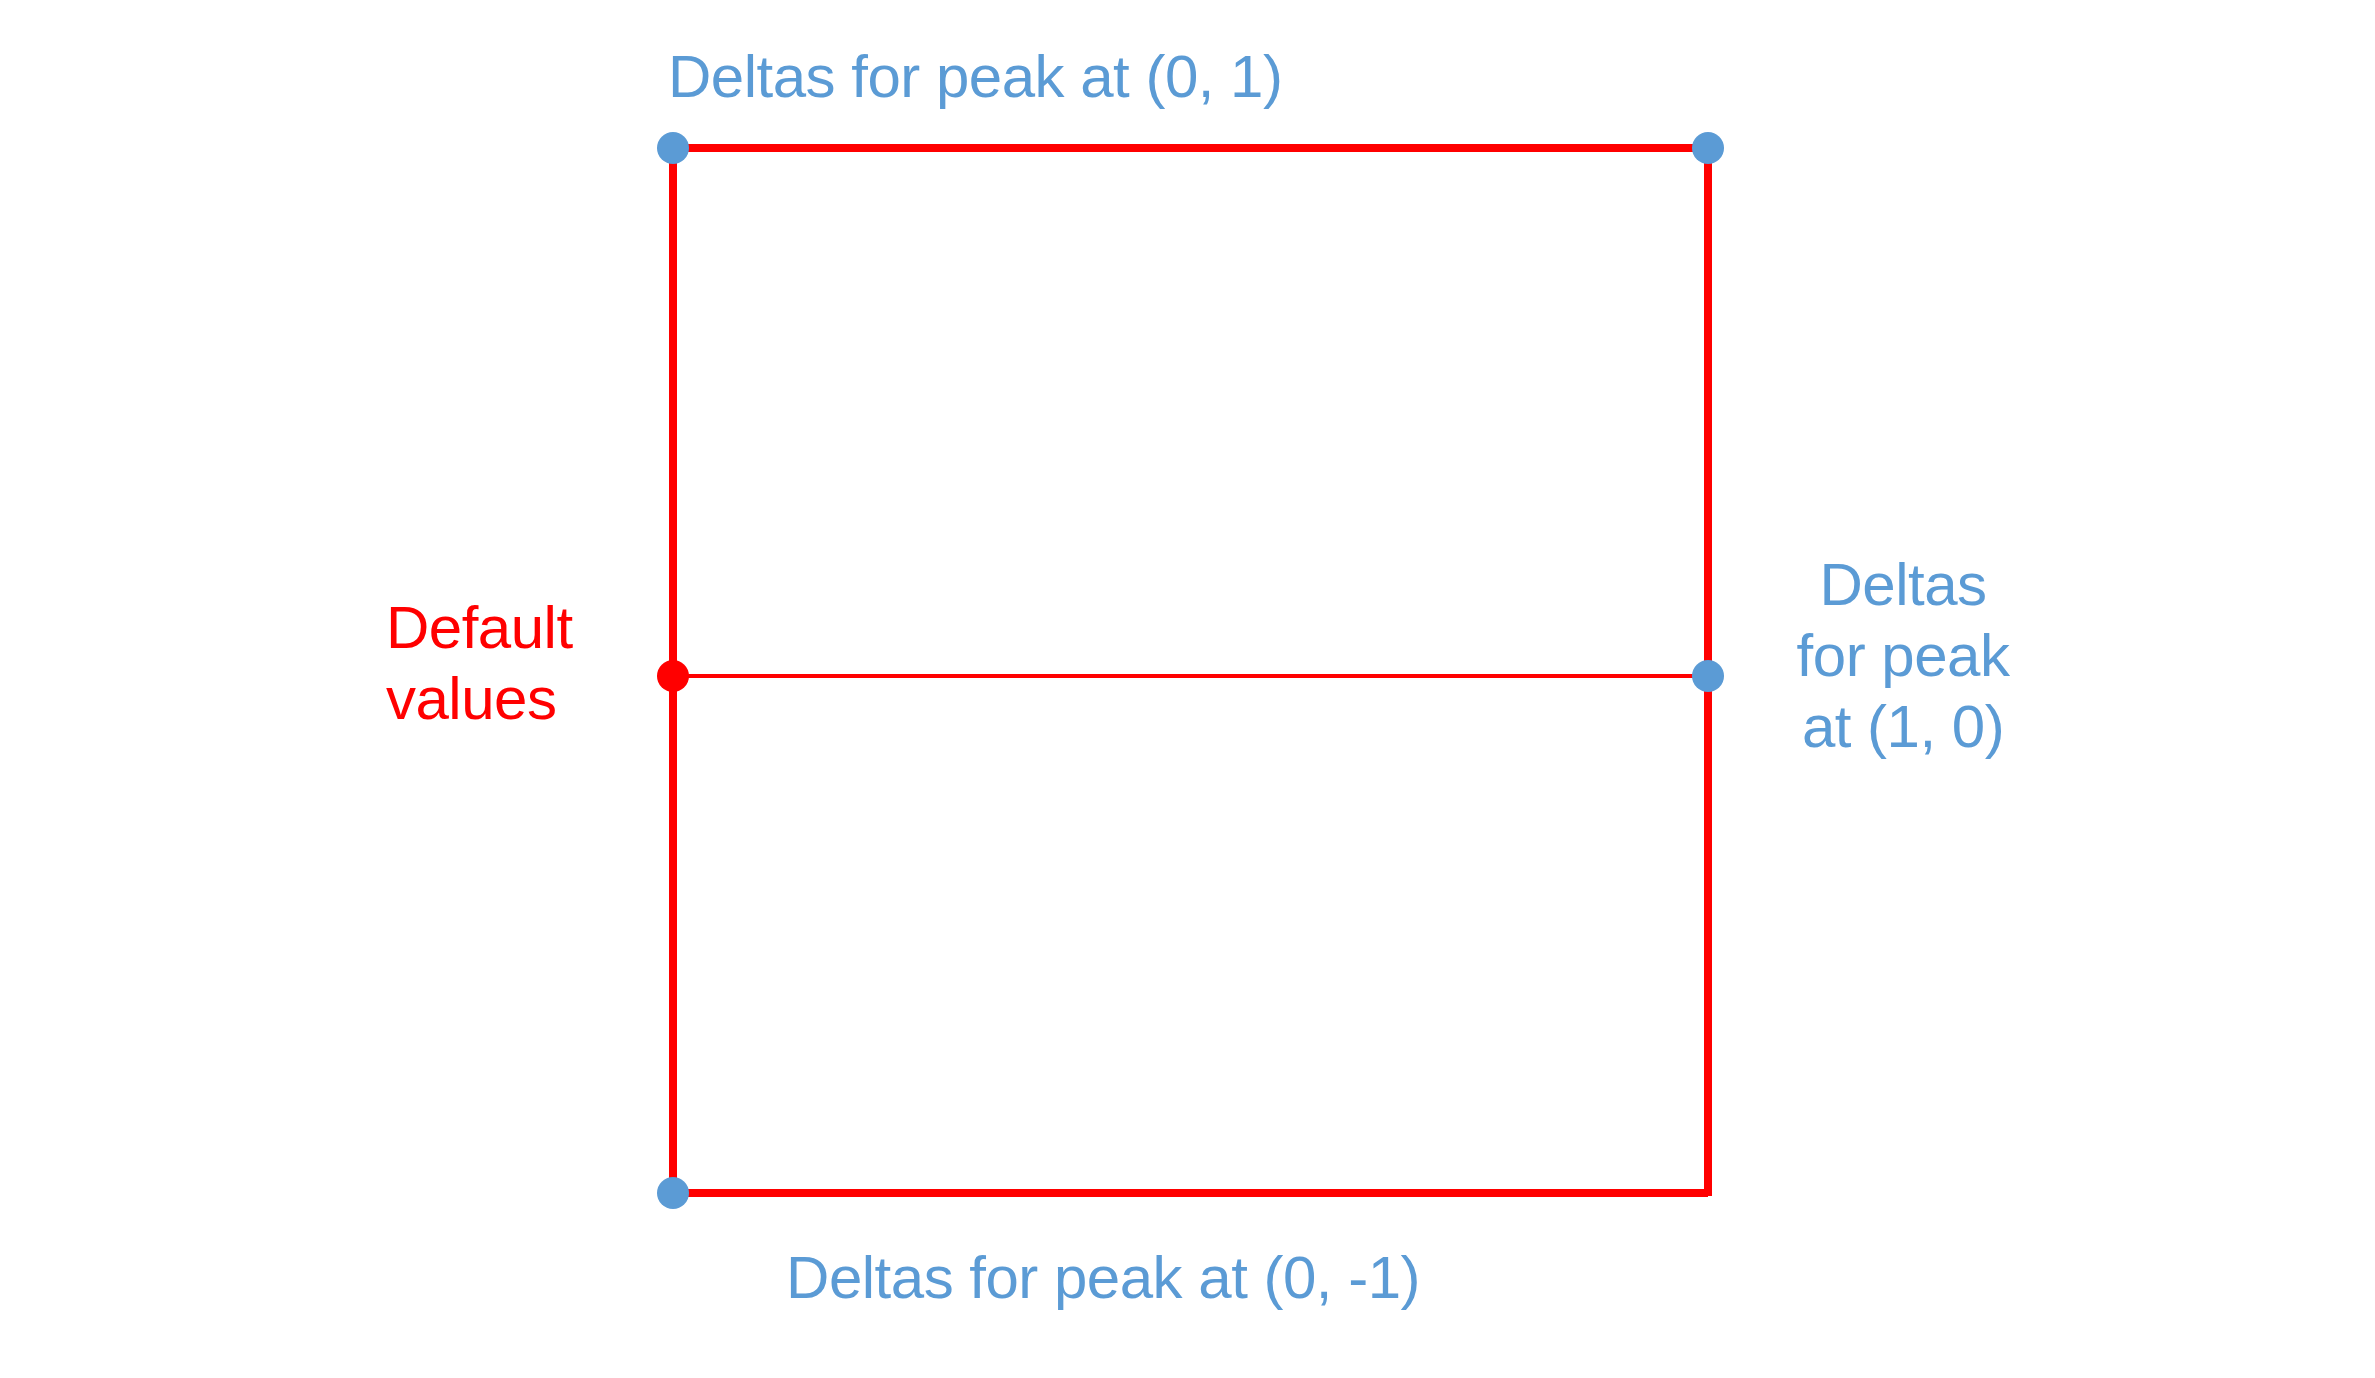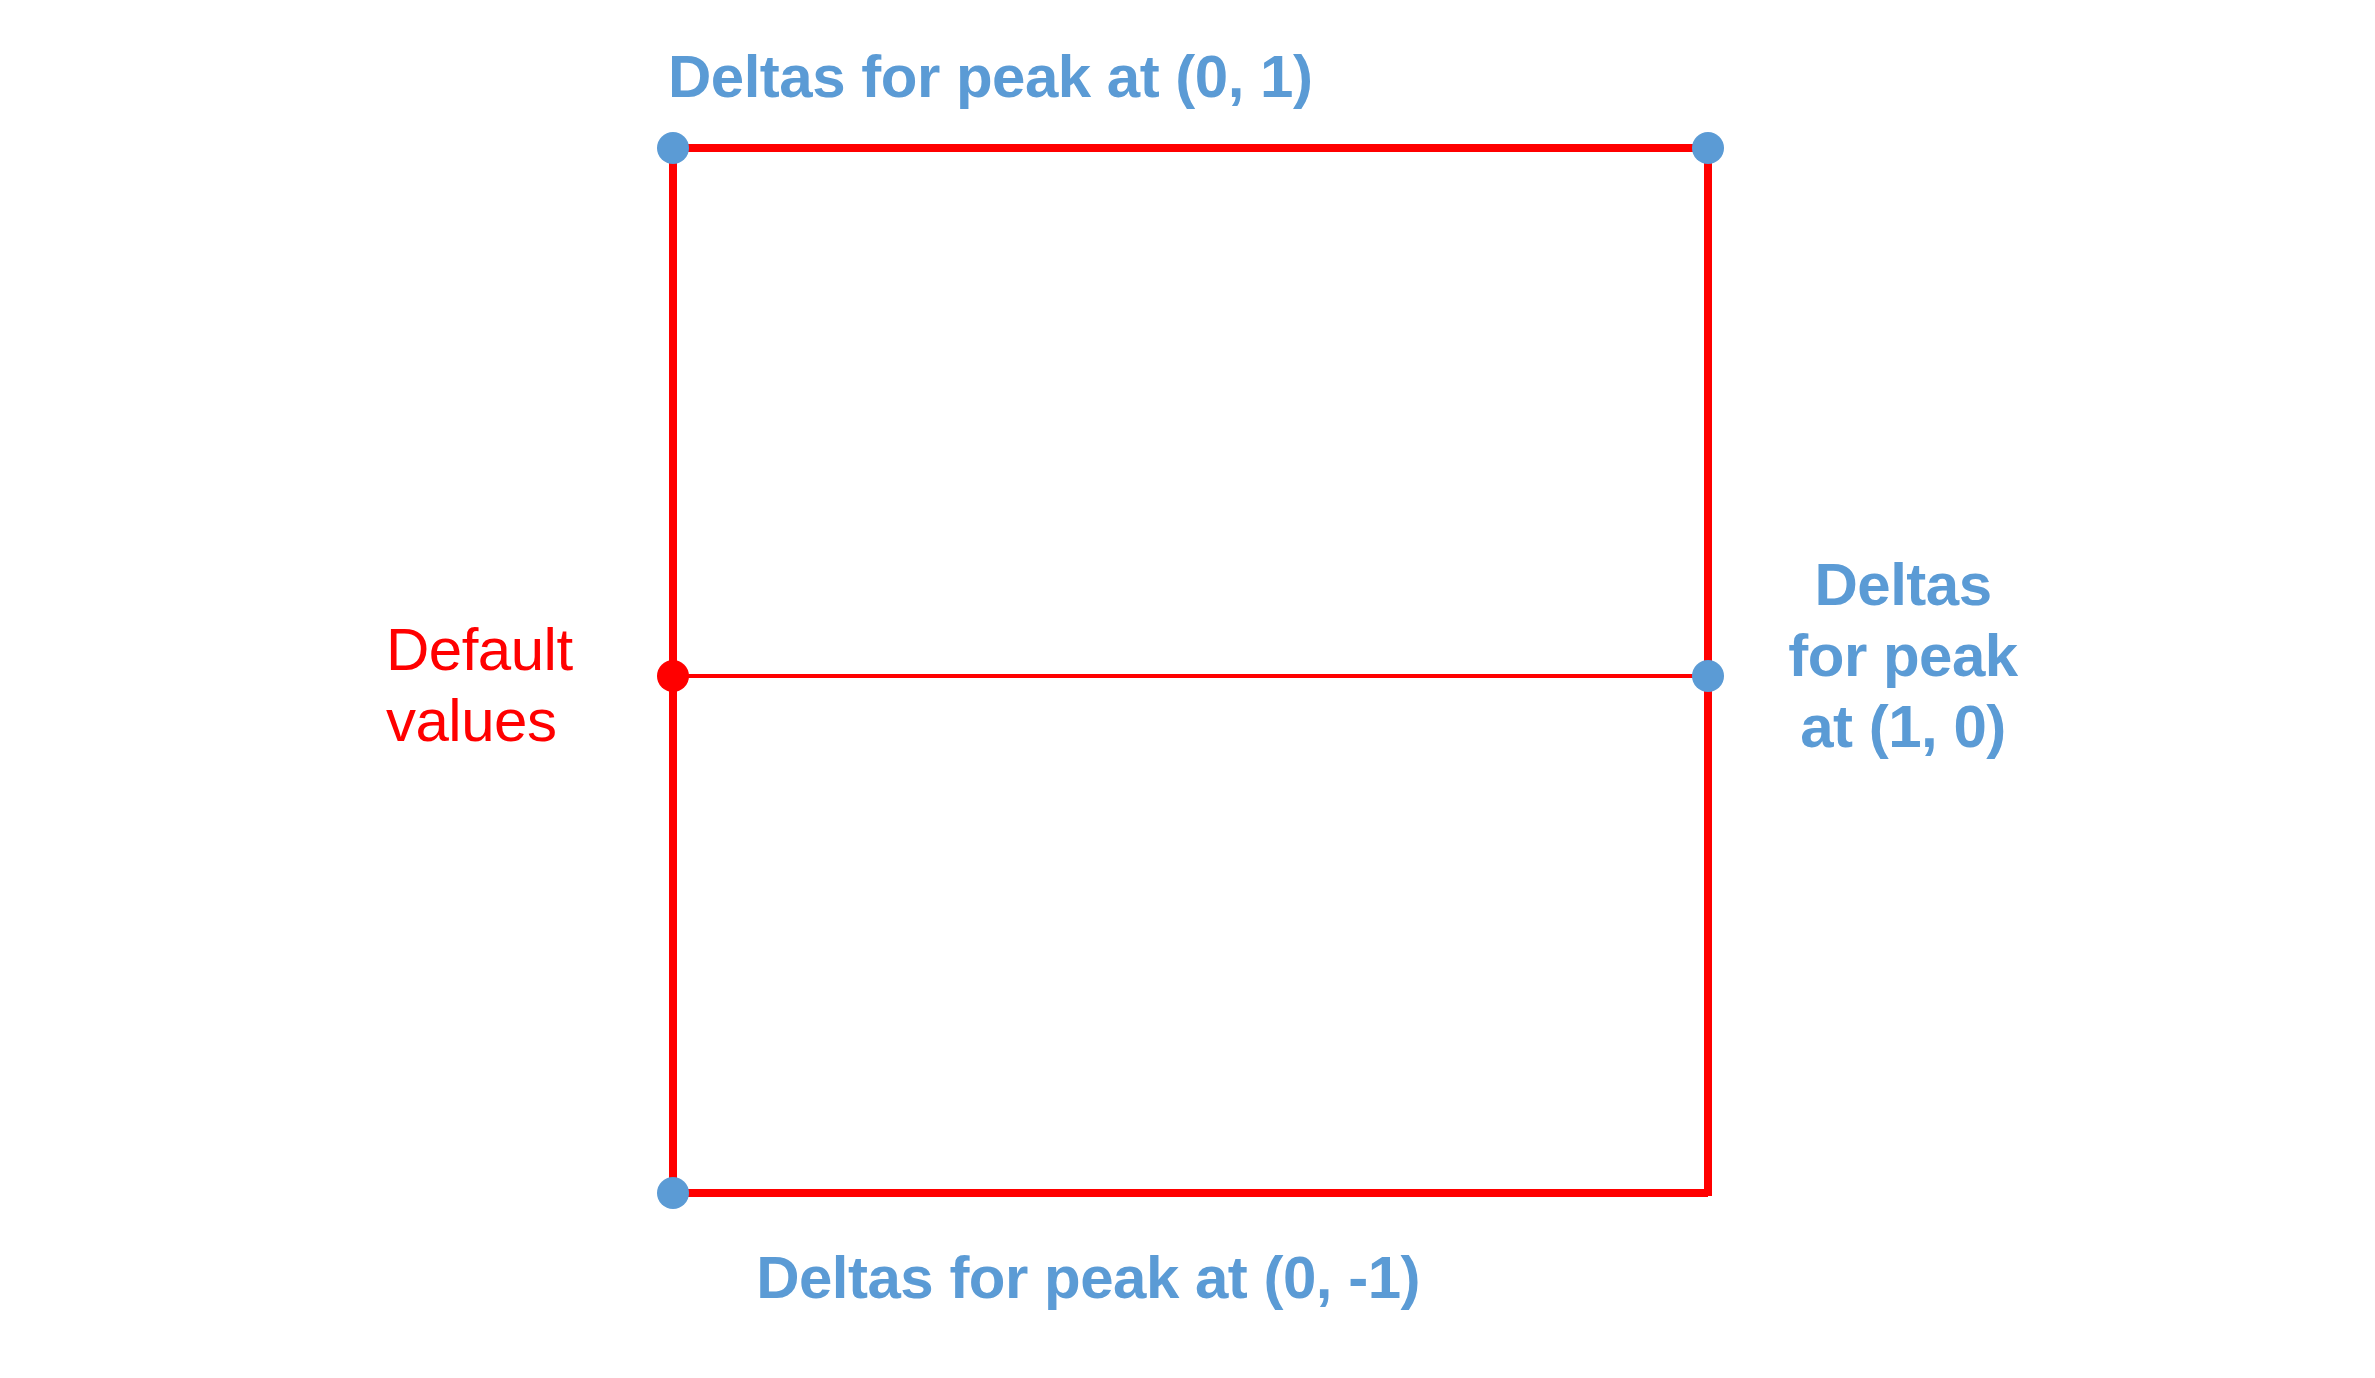--- a/index.html
+++ b/index.html
@@ -24,21 +24,21 @@
     top: 0;
     width: 2375px;
     height: 1378px;
   }
   .label {
     position: absolute;
     color: #5B9BD5;
     font-family: "Liberation Sans", sans-serif;
     font-size: 60px;
     line-height: 1.18;
-    font-weight: 700;
+    font-weight: 400;
     white-space: pre;
     letter-spacing: -0.5px;
   }
   .label-wrap {
     white-space: normal;
     text-align: center;
   }
   
   #label-top {
     left: 668px;
@@ -62,21 +62,21 @@
   #label-bottom {
     left: 660px;
     top: 1243px;
     width: 760px;
     text-align: right;
   }
   
   #label-default {
     position: absolute;
     left: 386px;
-    top: 615px;
+    top: 593px;
     width: 260px;
     color: #FF0000;
     font-family: "Liberation Sans", sans-serif;
     font-size: 60px;
     line-height: 1.18;
     text-align: left;
     white-space: normal;
     letter-spacing: -0.5px;
   }
 </style>

